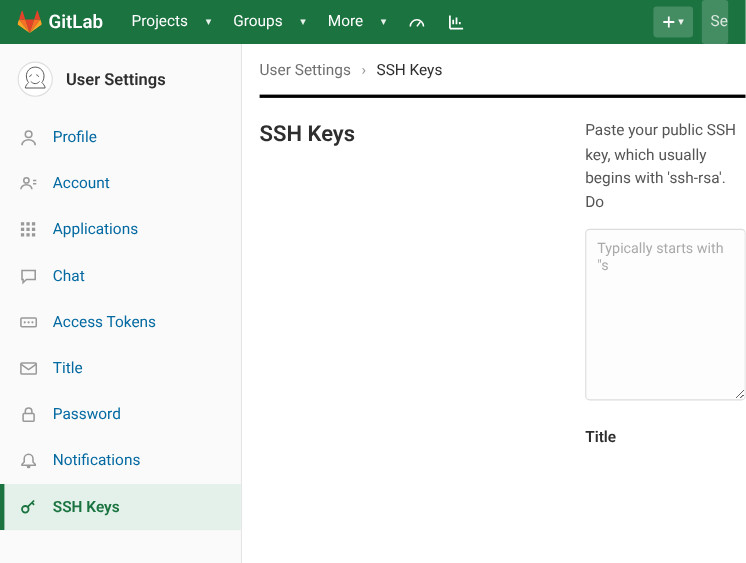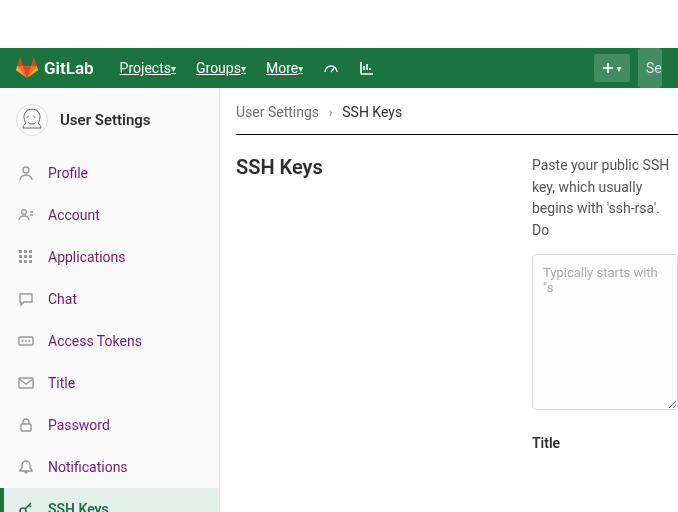--- a/index.html
+++ b/index.html
@@ -1,34 +1,34 @@
 <!DOCTYPE html>
 <html><head>
 <meta charset="utf-8">
 <style>
 * { margin: 0; padding: 0; box-sizing: border-box; }
 body { font-family: -apple-system, BlinkMacSystemFont, "Segoe UI", Roboto, sans-serif; font-size: 14px; color: #2e2e2e; overflow: hidden; width: 678px; height: 512px; }
-.topbar { background: #1b7340; height: 40px; display: flex; align-items: center; padding: 0 16px; color: #fff; margin-top: 48px; }
+.topbar { background: #1b7340; height: 40px; display: flex; align-items: center; padding: 0 16px; color: #fff; }
 .logo { display: flex; align-items: center; gap: 6px; margin-right: 16px; }
 .logo-text { font-weight: 600; font-size: 17px; color: #fff; }
-.nav-item { color: #fff; padding: 0 10px; display: flex; align-items: center; gap: 0; font-size: 14px; cursor: pointer; height: 40px; text-decoration: underline; }
+.nav-item { color: #fff; padding: 0 10px; display: flex; align-items: center; gap: 16px; font-size: 14px; cursor: pointer; height: 40px; }
 .nav-right { margin-left: auto; display: flex; align-items: center; gap: 8px; }
 .search-box { background: rgba(255,255,255,0.18); border-radius: 3px; height: 40px; padding: 0 8px; color: #fff; display: flex; align-items: center; width: 24px; overflow: hidden; }
 .plus-btn { background: rgba(255,255,255,0.18); border-radius: 3px; height: 28px; width: 36px; display: flex; align-items: center; justify-content: center; gap: 2px; }
 .chevron { font-size: 10px; opacity: 0.9; }
 .container { display: flex; height: calc(512px - 40px); }
 .sidebar { width: 220px; border-right: 1px solid #e5e5e5; background: #fafafa; overflow-y: auto; }
 .sidebar-header { display: flex; align-items: center; gap: 12px; padding: 16px; }
 .avatar { width: 32px; height: 32px; border-radius: 50%; background: #fff; border: 1px solid #ddd; overflow: hidden; display: flex; align-items: center; justify-content: center; }
 .sidebar-title { font-weight: 600; font-size: 15px; color: #2e2e2e; }
-.sidebar-item { display: flex; align-items: center; gap: 14px; padding: 13px 18px; color: #701a75; cursor: pointer; font-size: 14px; }
+.sidebar-item { display: flex; align-items: center; gap: 14px; padding: 13px 18px; color: #0369a1; cursor: pointer; font-size: 14px; }
 .sidebar-item.active { background: #e3f1ea; color: #1b7340; box-shadow: inset 4px 0 0 #1b7340; font-weight: 600; }
 .sidebar-item .icon { width: 16px; display: flex; align-items: center; justify-content: center; }
 .main { flex: 1; padding: 16px 0 0 16px; overflow: hidden; }
-.breadcrumb { color: #707070; font-size: 14px; padding-bottom: 14px; border-bottom: 1px solid #000000; }
+.breadcrumb { color: #707070; font-size: 14px; padding-bottom: 14px; border-bottom: 3px solid #000000; }
 .breadcrumb .sep { margin: 0 6px; color: #999; }
 .content-row { display: flex; gap: 24px; padding-top: 20px; }
 .col-left { width: 272px; }
 .col-right { flex: 1; }
 h1.page-title { font-size: 20px; font-weight: 600; margin-bottom: 10px; color: #2e2e2e; }
 .body-text { color: #555; line-height: 1.55; font-size: 14px; }
 h3.sub { font-size: 16px; font-weight: 600; margin-bottom: 10px; color: #2e2e2e; }
 .col-right .body-text { margin-bottom: 18px; }
 .label { font-weight: 600; font-size: 14px; margin-bottom: 8px; color: #2e2e2e; }
 textarea.key-input { width: 100%; min-height: 156px; border: 1px solid #dcdcdc; border-radius: 4px; padding: 10px; font-family: inherit; font-size: 13px; color: #888; resize: vertical; background: #fdfdfd; }

